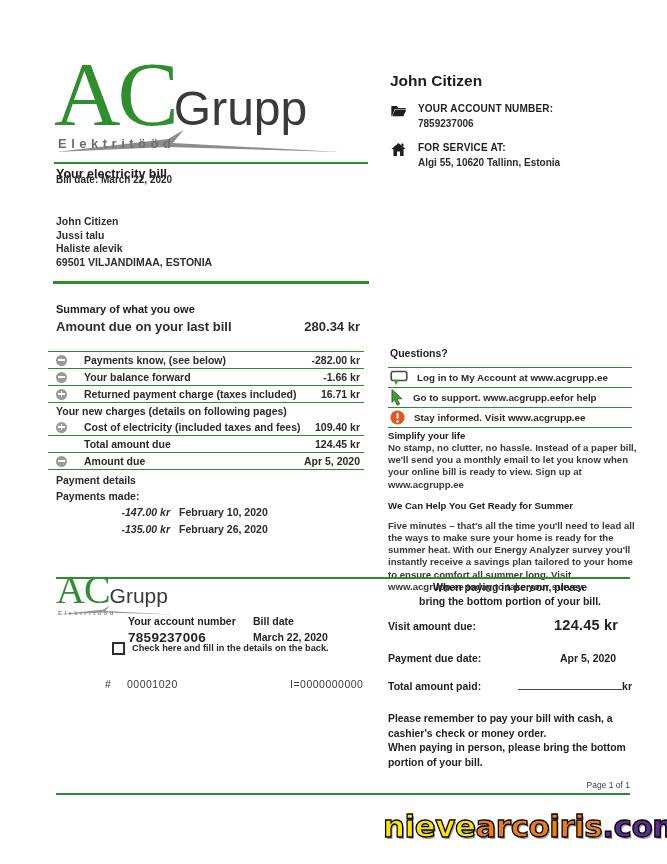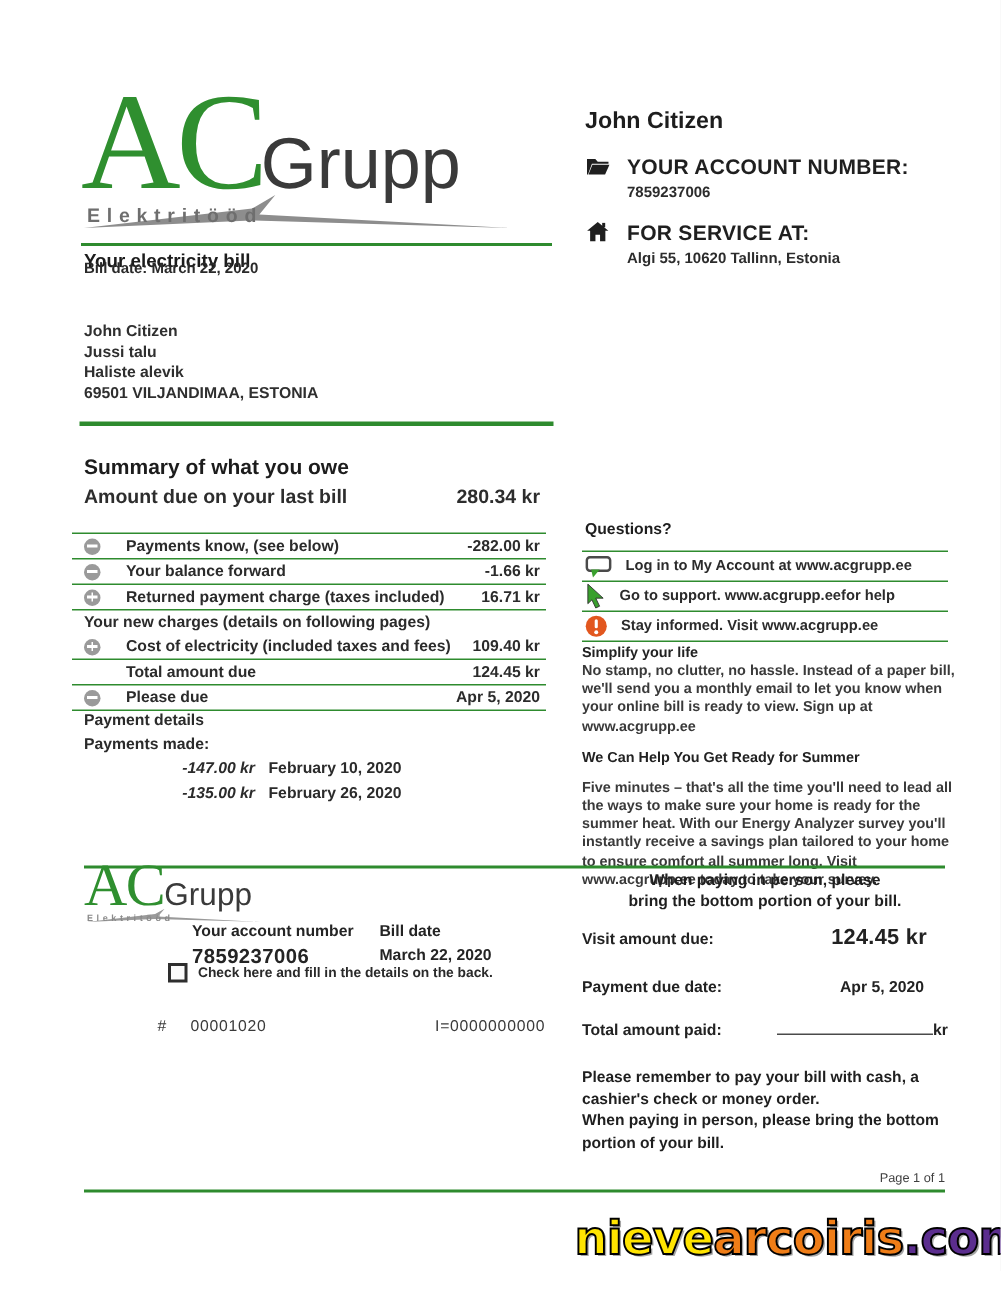--- a/index.html
+++ b/index.html
@@ -15,37 +15,37 @@
   .logo-ac{font-family:"Liberation Serif","DejaVu Serif",serif;font-size:92px;color:var(--logo-green);letter-spacing:-3px;}
   .logo-grupp{font-size:48px;color:#3a3a3a;margin-left:-2px;letter-spacing:0px;}
   .logo-swoosh{position:absolute;left:54px;top:128px;width:290px;height:30px;}
   .logo-tagline{position:absolute;left:58px;top:136px;font-size:13px;letter-spacing:4.5px;color:#6e6e6e;font-weight:700;}
 
   
   .hdr-right{position:absolute;left:390px;top:72px;width:255px;}
   .cust-name{font-size:15.5px;font-weight:700;color:#1d1d1d;}
   .hdr-row{display:flex;margin-top:13px;gap:11px;align-items:flex-start;}
   .hdr-icon{flex:0 0 17px;padding-top:1px;}
-  .hdr-lbl{font-size:14px;font-weight:700;color:#1f1f1f;letter-spacing:.2px;}
+  .hdr-lbl{font-size:10px;font-weight:700;color:#1f1f1f;letter-spacing:.2px;}
   .hdr-val{font-size:10px;font-weight:700;color:#2c2c2c;margin-top:4px;}
 
   
   .gbar{position:absolute;background:var(--green);}
   .rule-logo{left:54px;top:162px;width:314px;height:2px;}
   .rule-thick{left:53px;top:281px;width:316px;height:3px;}
   .tear-line{left:56px;top:577px;width:574px;height:2px;}
   .rule-bottom{left:56px;top:793px;width:574px;height:2px;}
 
   .bill-title{position:absolute;left:56px;top:167px;font-size:12.5px;font-weight:700;color:#1c1c1c;}
   .bill-date{position:absolute;left:56px;top:174px;font-size:10px;font-weight:700;color:#2a2a2a;}
   .addr{position:absolute;left:56px;top:215px;font-size:10.5px;font-weight:700;line-height:13.5px;color:#2f2f2f;}
 
   
   .summary{position:absolute;left:48px;top:303px;width:316px;}
-  .sum-title{padding-left:8px;font-size:14px;font-weight:700;color:#1c1c1c;}
+  .sum-title{padding-left:8px;font-size:11px;font-weight:700;color:#1c1c1c;}
   .sum-plain-row{display:flex;margin-top:4px;padding:0 4px 0 8px;font-size:13px;font-weight:700;}
   .sum-plain-row .val{margin-left:auto;}
   .sum-table{margin-top:17px;}
   .gline{border-top:1.6px solid var(--green);}
   .t-row{display:flex;align-items:center;height:16px;padding:0 4px 0 8px;font-size:10.5px;font-weight:700;color:#2b2b2b;}
   .t-row .lbl{flex:1;}
   .t-row .val{text-align:right;}
   .t-row.indent .lbl{margin-left:28px;}
   .circle{width:11px;height:11px;border-radius:50%;background:#9a9a9a;position:relative;margin-right:17px;flex:0 0 11px;}
   .circle::after{content:"";position:absolute;left:2.4px;top:4.6px;width:6.2px;height:1.9px;background:#fff;}
@@ -200,21 +200,21 @@
         <span class="val">109.40 kr</span>
       </div>
       <div class="gline"></div>
       <div class="t-row indent">
         <span class="lbl">Total amount due</span>
         <span class="val">124.45 kr</span>
       </div>
       <div class="gline"></div>
       <div class="t-row">
         <span class="circle"></span>
-        <span class="lbl">Please due</span>
+        <span class="lbl">Amount due</span>
         <span class="val">Apr 5, 2020</span>
       </div>
       <div class="gline"></div>
     </div>
   </div>
 
   <div class="pay-details">
     <div class="pd-title">Payment details</div>
     <div class="pd-sub">Payments made:</div>
     <div class="pd-row">

